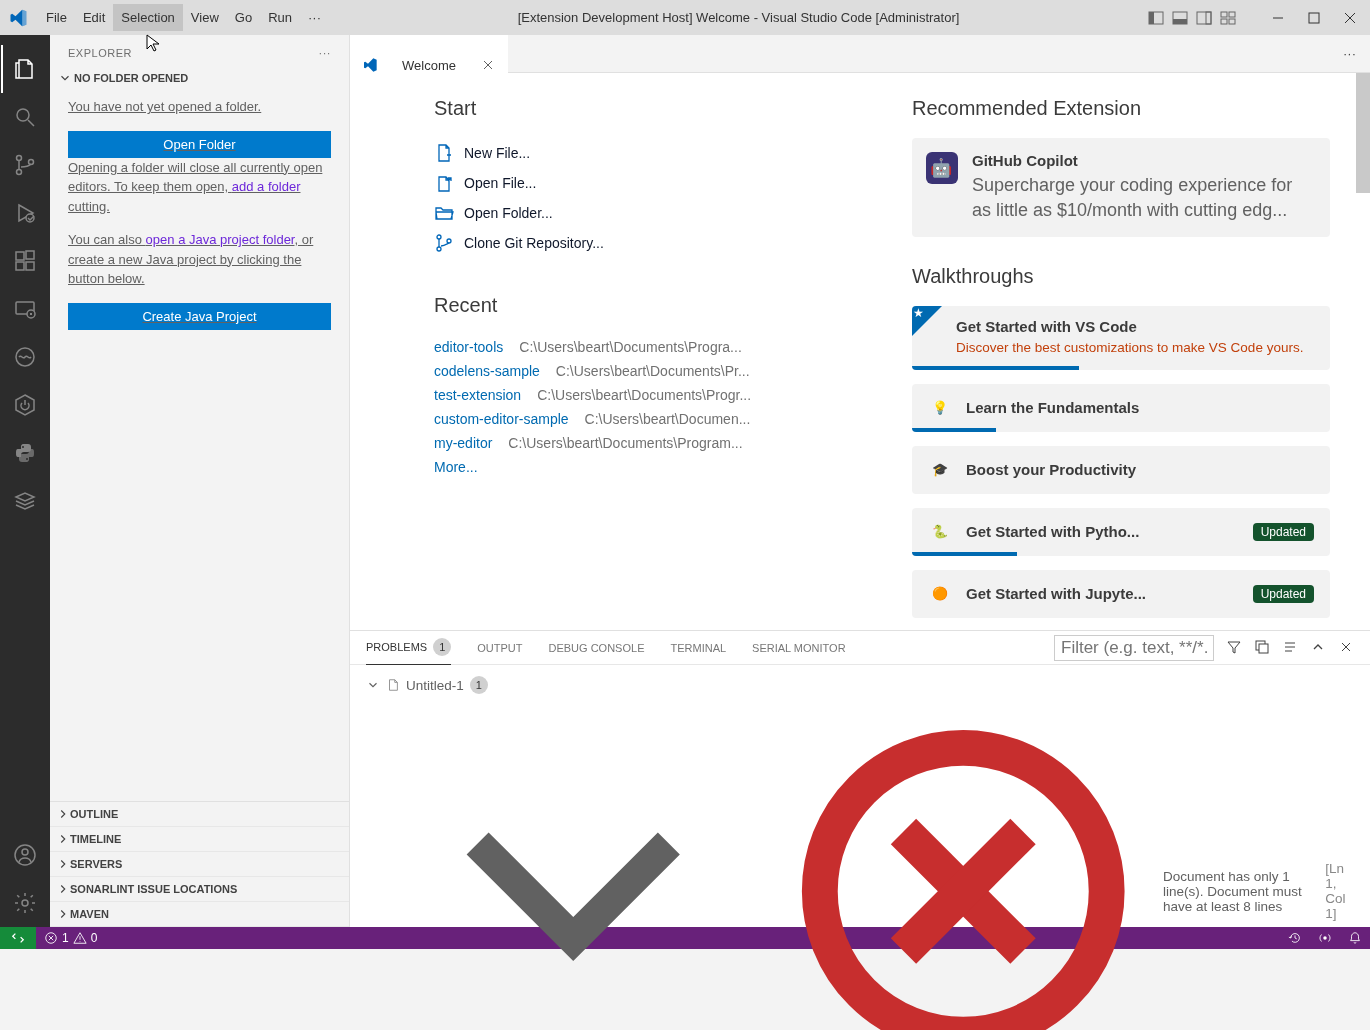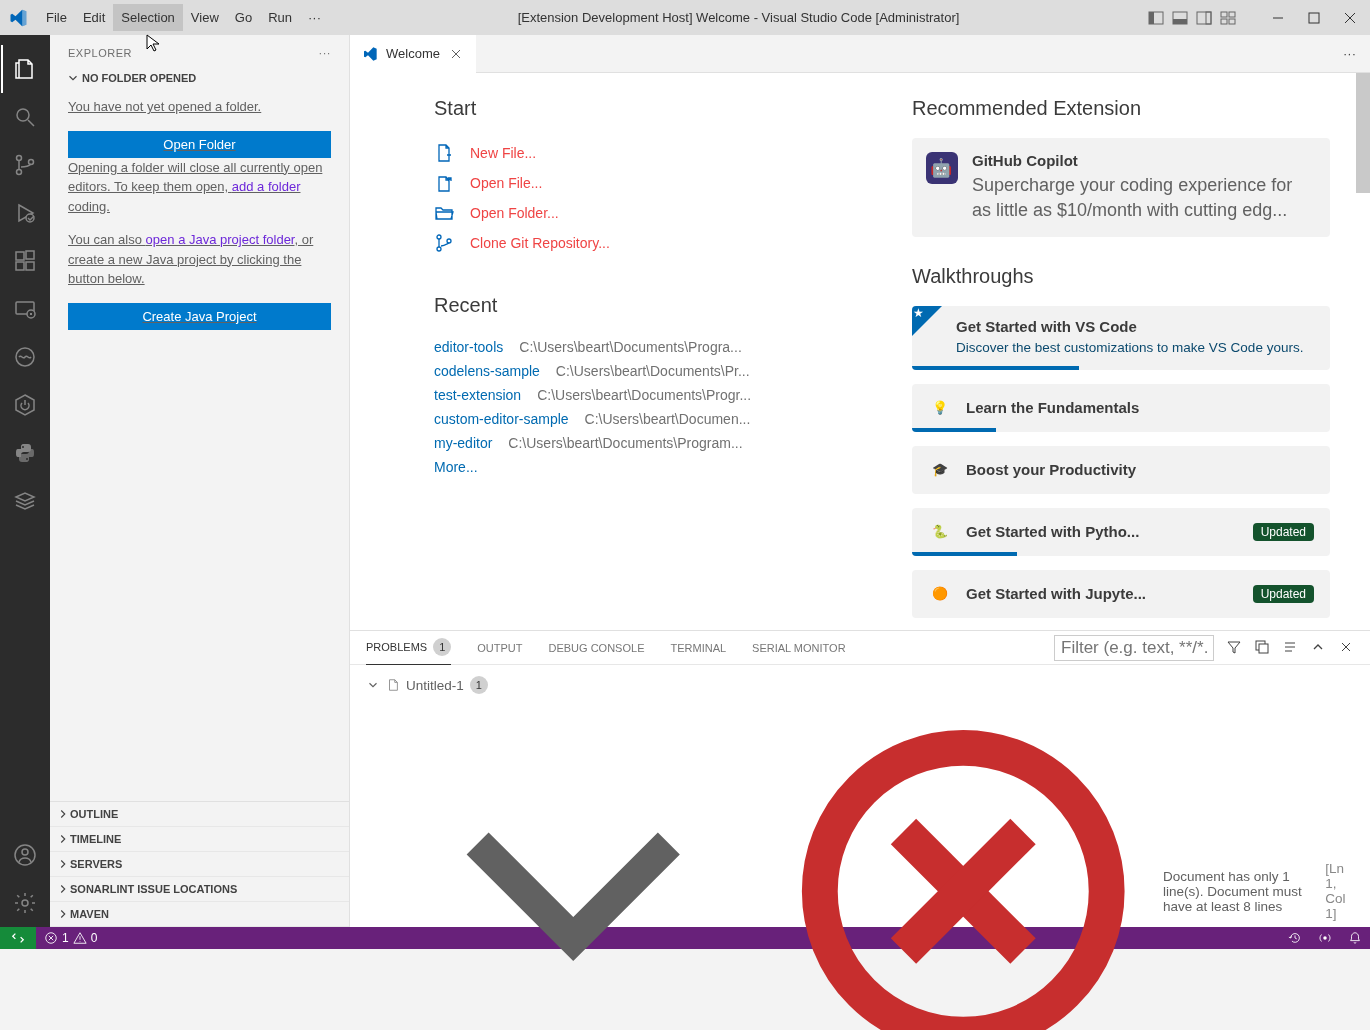--- a/index.html
+++ b/index.html
@@ -23,58 +23,58 @@
 .activity-bar { width: 50px; background: #2c2c2c; display: flex; flex-direction: column; align-items: center; padding-top: 10px; }
 .activity-item { width: 48px; height: 48px; display: flex; align-items: center; justify-content: center; color: #858585; cursor: pointer; position: relative; }
 .activity-item.active { color: #fff; }
 .activity-item.active::before { content: ''; position: absolute; left: 0; top: 0; bottom: 0; width: 2px; background: #fff; }
 .activity-spacer { flex: 1; }
 .activity-item svg { width: 24px; height: 24px; }
 
 
 .sidebar { width: 300px; background: #f3f3f3; border-right: 1px solid #e0e0e0; display: flex; flex-direction: column; }
 .sidebar-header { display: flex; justify-content: space-between; padding: 12px 18px 8px; font-size: 11px; color: #6f6f6f; letter-spacing: 0.5px; }
-.sidebar-section-title { display: flex; align-items: center; padding: 4px 16px; font-size: 11px; font-weight: 700; color: #424242; }
+.sidebar-section-title { display: flex; align-items: center; padding: 4px 8px; font-size: 11px; font-weight: 700; color: #424242; }
 .sidebar-section-title svg { width: 14px; height: 14px; margin-right: 2px; }
 .sidebar-content { padding: 8px 18px; font-size: 13px; color: #616161; flex: 1; text-decoration: underline; }
 .sidebar-content p { margin-bottom: 14px; line-height: 1.5; }
 .sidebar-content .link { color: #6d28d9; cursor: pointer; margin-top: 28px; }
 .btn-primary { display: block; width: 100%; padding: 6px; background: #007acc; color: #fff; border: none; cursor: pointer; font-size: 13px; }
 .collapsed-sections { border-top: 1px solid #e0e0e0; }
 .collapsed-section { display: flex; align-items: center; padding: 4px 6px; font-size: 11px; font-weight: 700; color: #424242; border-bottom: 1px solid #e7e7e7; cursor: pointer; height: 25px; }
 .collapsed-section svg { width: 14px; height: 14px; }
 
 
 .editor-area { flex: 1; display: flex; flex-direction: column; background: #fff; }
 .tabs-row { height: 38px; background: #f3f3f3; display: flex; align-items: center; border-bottom: 1px solid #e0e0e0; }
-.tab { height: 38px; display: flex; align-items: center; padding: 0 12px; background: #fff; gap: 8px; font-size: 13px; color: #333; }
+.tab { height: 38px; display: flex; align-items: flex-end; padding: 0 12px; background: #fff; gap: 24px; font-size: 13px; color: #333; }
 .tab svg { width: 16px; height: 16px; color: #0066b8; }
 .tabs-more { margin-left: auto; padding: 0 14px; color: #424242; }
 
 .welcome-body { flex: 1; position: relative; overflow: auto; padding: 24px 40px 20px 84px; display: flex; gap: 60px; }
 .welcome-col { flex: 1; min-width: 0; }
 .welcome-h2 { font-size: 20px; font-weight: 500; color: #3b3b3b; margin-bottom: 18px; }
 .start-list { list-style: none; margin-bottom: 36px; }
-.start-list li { display: flex; align-items: center; gap: 16px; padding: 5px 0; font-size: 14px; color: #ef4444; cursor: pointer; }
+.start-list li { display: flex; align-items: center; gap: 10px; padding: 5px 0; font-size: 14px; color: #0f172a; cursor: pointer; }
 .start-list svg { width: 20px; height: 20px; color: #0066b8; }
 .recent-list { list-style: none; }
 .recent-list li { padding: 4px 0; font-size: 14px; white-space: nowrap; overflow: hidden; text-overflow: ellipsis; }
 .recent-name { color: #006ab1; cursor: pointer; }
 .recent-path { color: #717171; margin-left: 16px; }
 .recent-more { color: #006ab1; cursor: pointer; padding-top: 4px; font-size: 14px; }
 
 .ext-card { background: #f2f2f2; padding: 14px; display: flex; gap: 14px; border-radius: 4px; margin-bottom: 28px; }
 .ext-icon { width: 32px; height: 32px; background: #3a3374; border-radius: 6px; display: flex; align-items: center; justify-content: center; font-size: 18px; flex-shrink: 0; }
 .ext-title { font-size: 15px; font-weight: 600; color: #3b3b3b; margin-bottom: 4px; }
 .ext-desc { font-size: 18px; color: #616161; line-height: 1.4; }
 
 .walk-card { background: #f2f2f2; padding: 12px 16px; border-radius: 4px; margin-bottom: 14px; display: flex; align-items: center; gap: 14px; position: relative; cursor: pointer; overflow: hidden; }
 .walk-card .wicon { width: 24px; height: 24px; display: flex; align-items: center; justify-content: center; flex-shrink: 0; }
 .walk-title { font-size: 15px; font-weight: 600; color: #3b3b3b; white-space: nowrap; overflow: hidden; text-overflow: ellipsis; }
-.walk-desc { font-size: 13.5px; color: #0c4a6e; line-height: 1.35; margin-top: 4px; }
+.walk-desc { font-size: 13.5px; color: #c2410c; line-height: 1.35; margin-top: 4px; }
 .walk-progress { position: absolute; left: 0; bottom: 0; height: 4px; background: #006ab1; }
 .walk-star { position: absolute; left: 0; top: 0; width: 0; height: 0; border-top: 30px solid #006ab1; border-right: 30px solid transparent; }
 .walk-star-inner { position: absolute; left: 1px; top: 0px; color: #fff; font-size: 12px; }
 .badge-updated { background: #14532d; color: #fff; padding: 2px 8px; border-radius: 4px; font-size: 12px; margin-left: auto; }
 
 
 .panel { height: 297px; border-top: 1px solid #e0e0e0; display: flex; flex-direction: column; background: #fff; }
 .panel-tabs { height: 34px; display: flex; align-items: center; border-bottom: 1px solid #e7e7e7; padding: 0 16px; gap: 26px; font-size: 11px; }
 .panel-tab { text-transform: uppercase; color: #777; cursor: pointer; display: flex; align-items: center; gap: 6px; height: 34px; }
 .panel-tab.active { color: #333; border-bottom: 1px solid #333; }
@@ -246,21 +246,21 @@
     </div>
     <div class="sidebar-section-title">
       <svg viewBox="0 0 16 16">
           <path d="M4 6l4 4 4-4" fill="none" stroke="currentColor" stroke-width="1.3"></path>
         </svg>
       <span>NO FOLDER OPENED</span>
     </div>
     <div class="sidebar-content">
       <p>You have not yet opened a folder.</p>
       <button class="btn-primary">Open Folder</button>
-      <p><span>Opening a folder will close all currently open editors. To keep them open, </span><span class="link">add a folder</span><span> coding.</span></p>
+      <p><span>Opening a folder will close all currently open editors. To keep them open, </span><span class="link">add a folder</span><span> cutting.</span></p>
       <p><span>You can also </span><span class="link">open a Java project folder</span><span>, or create a new Java project by clicking the button below.</span></p>
       <button class="btn-primary">Create Java Project</button>
     </div>
     <div class="collapsed-sections">
       <div class="collapsed-section">
           <svg viewBox="0 0 16 16">
             <path d="M6 4l4 4-4 4" fill="none" stroke="currentColor" stroke-width="1.3"></path>
           </svg>
           <span>OUTLINE</span>
         </div>

